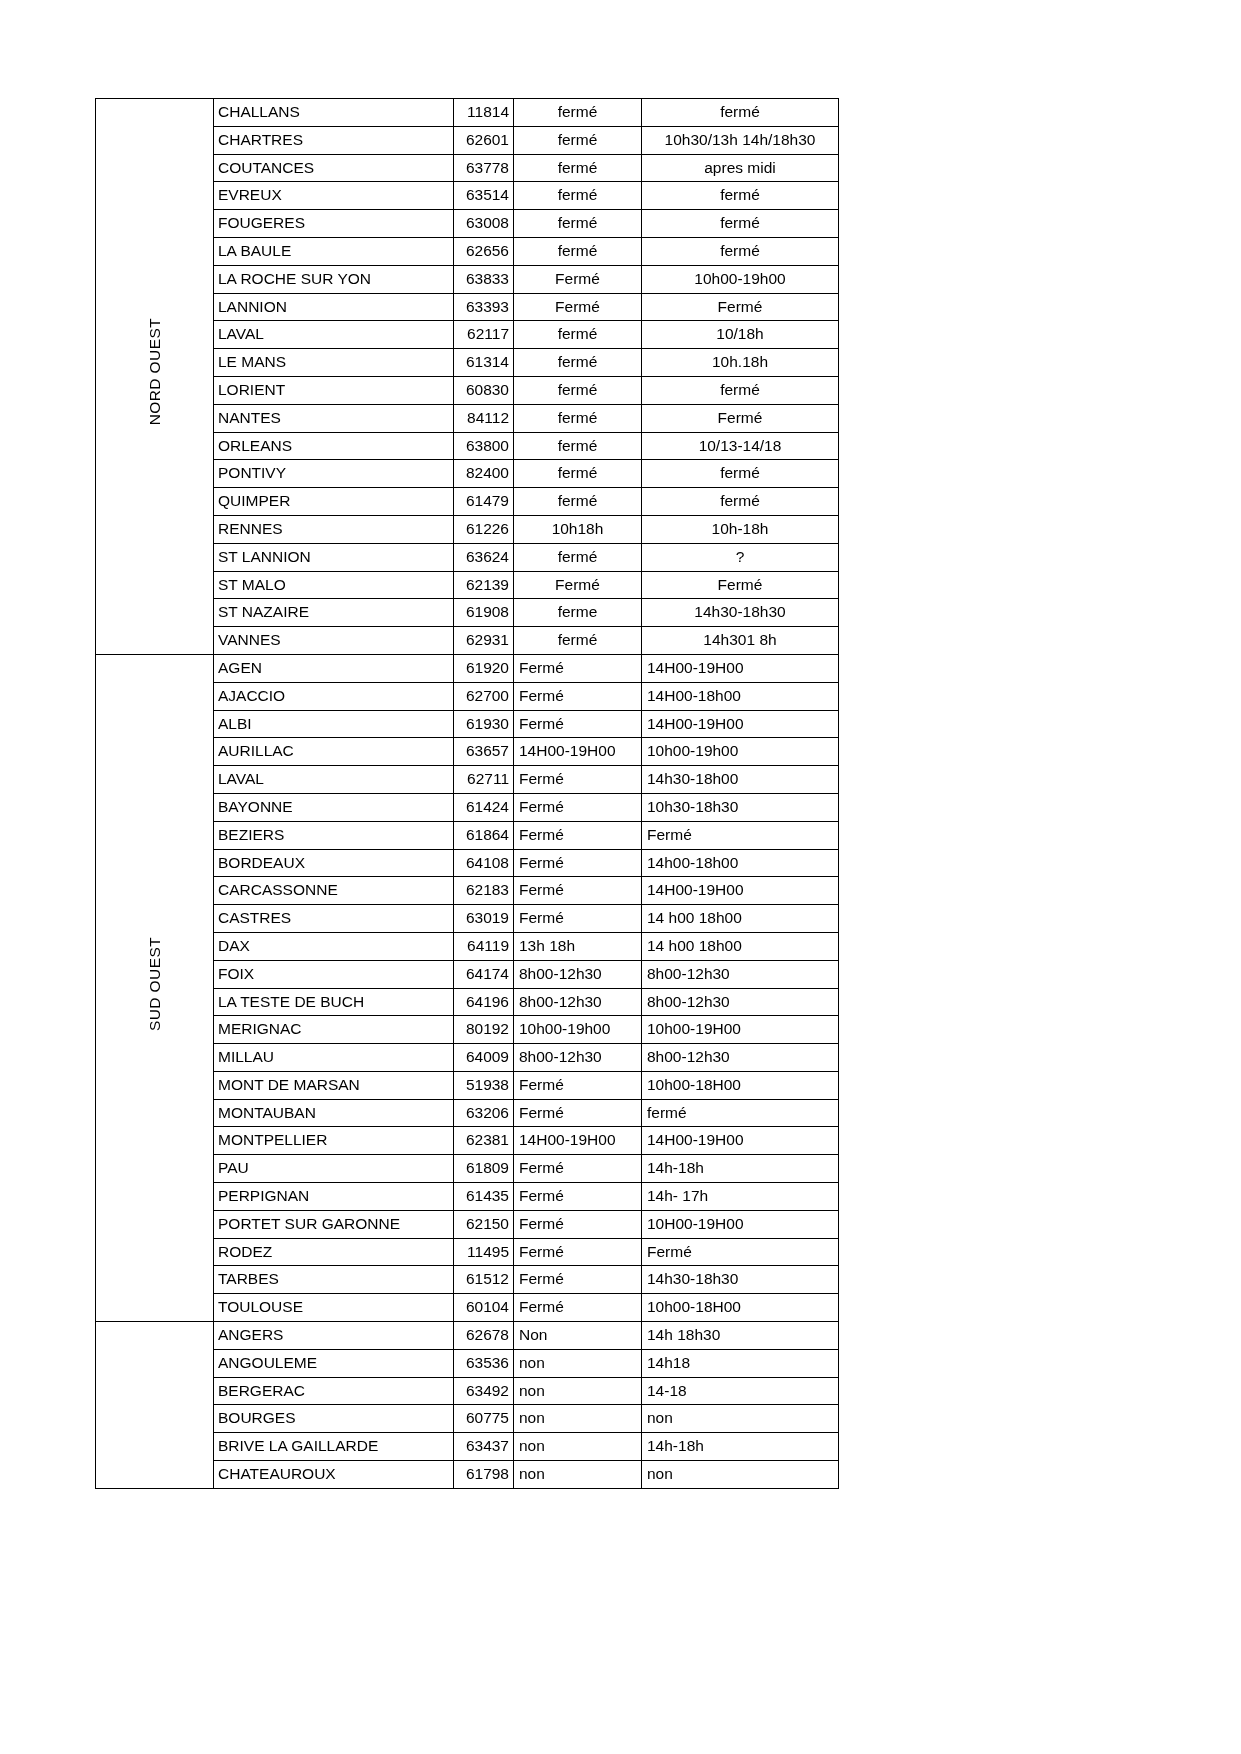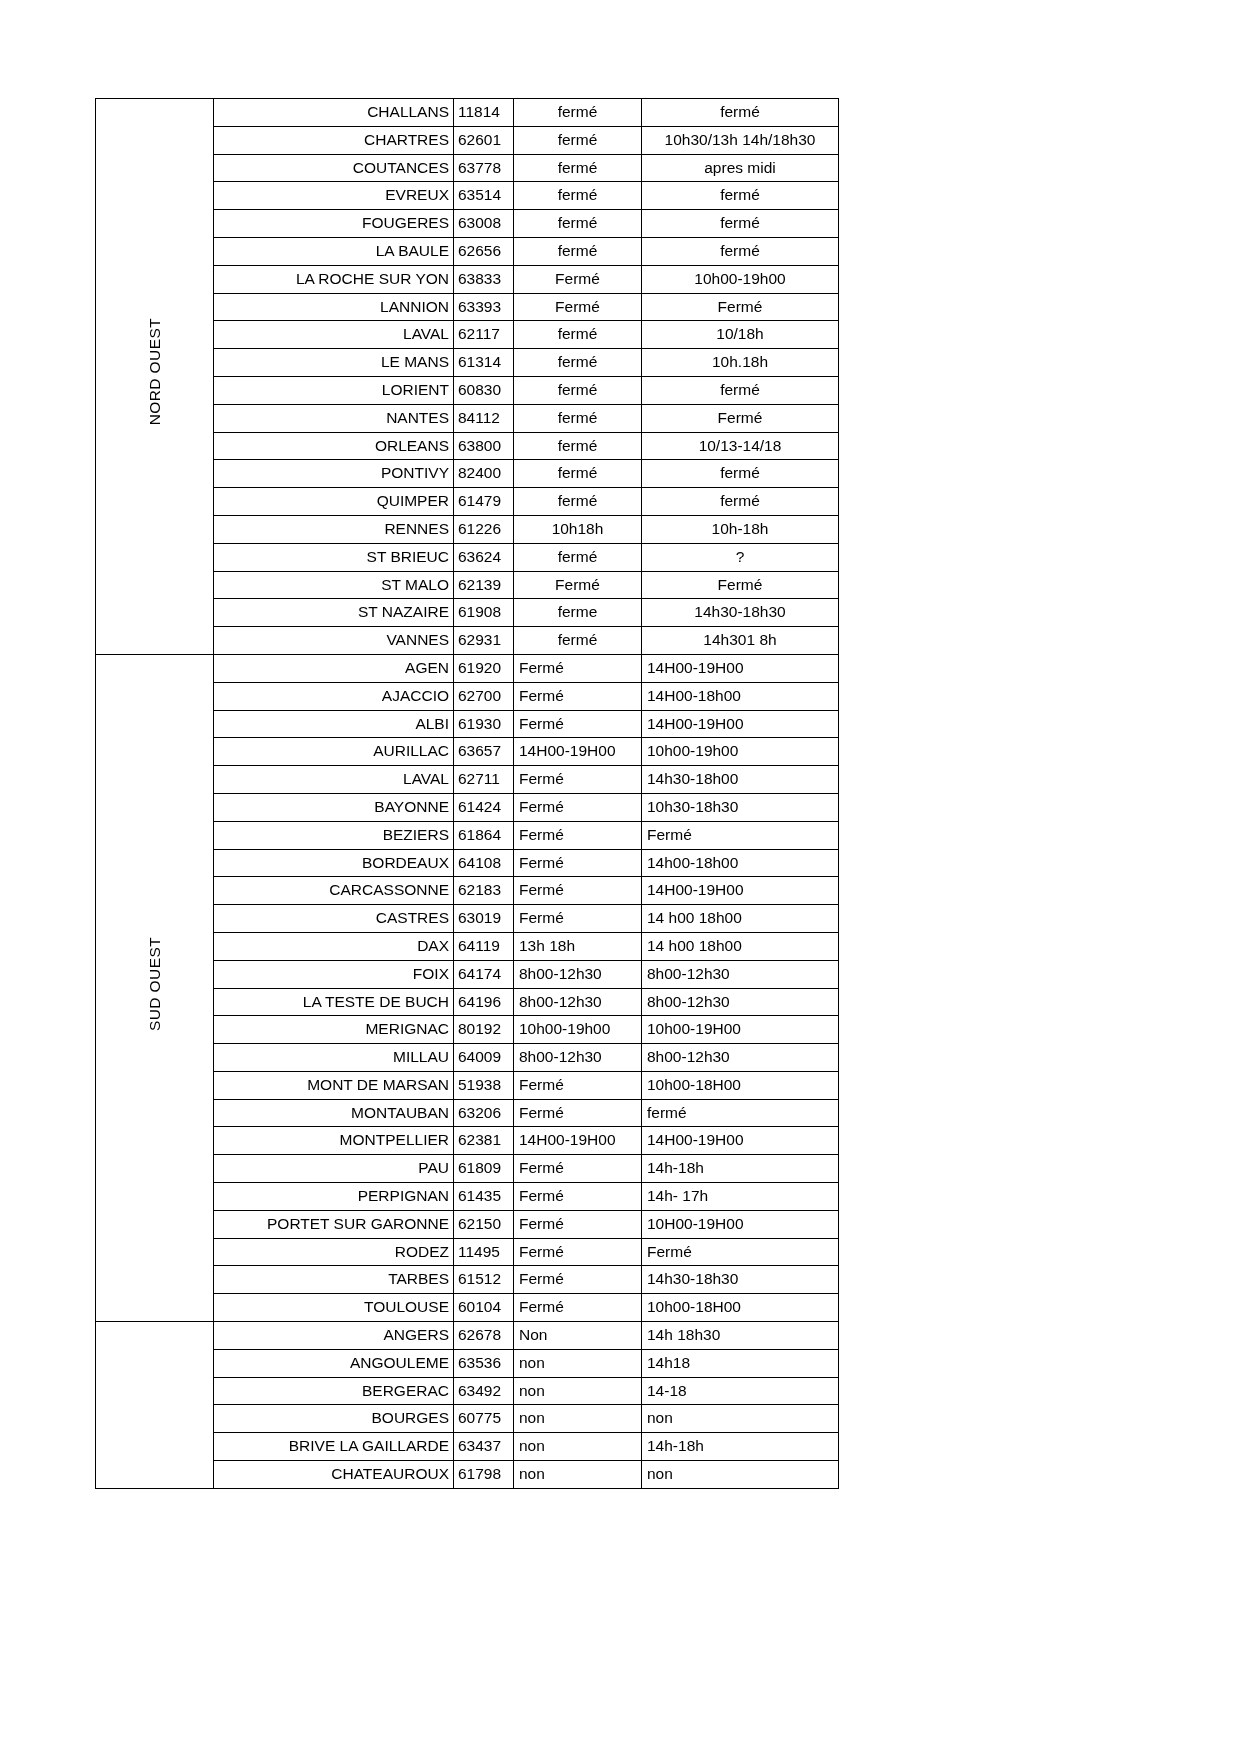--- a/index.html
+++ b/index.html
@@ -67,22 +67,22 @@
   .vtext {
     display: inline-block;
     writing-mode: vertical-rl;
     transform: rotate(180deg);
     font-size: 15.5px;
     letter-spacing: 0.4px;
     line-height: 1;
     white-space: nowrap;
   }
 
-  td.city { text-align: right; }
-  td.code { padding-right: 5px; }
+  td.city { text-align: left; }
+  td.code { text-align: right; padding-right: 5px; }
 
   
   tr.grp-nord td.am,
   tr.grp-nord td.pm { text-align: center; }
 
   
   tr.grp-sud td.am,
   tr.grp-sud td.pm,
   tr.grp-other td.am,
   tr.grp-other td.pm { text-align: left; padding-left: 5px; }
@@ -193,21 +193,21 @@
           <td class="am">fermé</td>
           <td class="pm">fermé</td>
         </tr>
         <tr class="grp-nord">
           <td class="city">RENNES</td>
           <td class="code">61226</td>
           <td class="am">10h18h</td>
           <td class="pm">10h-18h</td>
         </tr>
         <tr class="grp-nord">
-          <td class="city">ST BRIEUC</td>
+          <td class="city">ST LANNION</td>
           <td class="code">63624</td>
           <td class="am">fermé</td>
           <td class="pm">?</td>
         </tr>
         <tr class="grp-nord">
           <td class="city">ST MALO</td>
           <td class="code">62139</td>
           <td class="am">Fermé</td>
           <td class="pm">Fermé</td>
         </tr>

